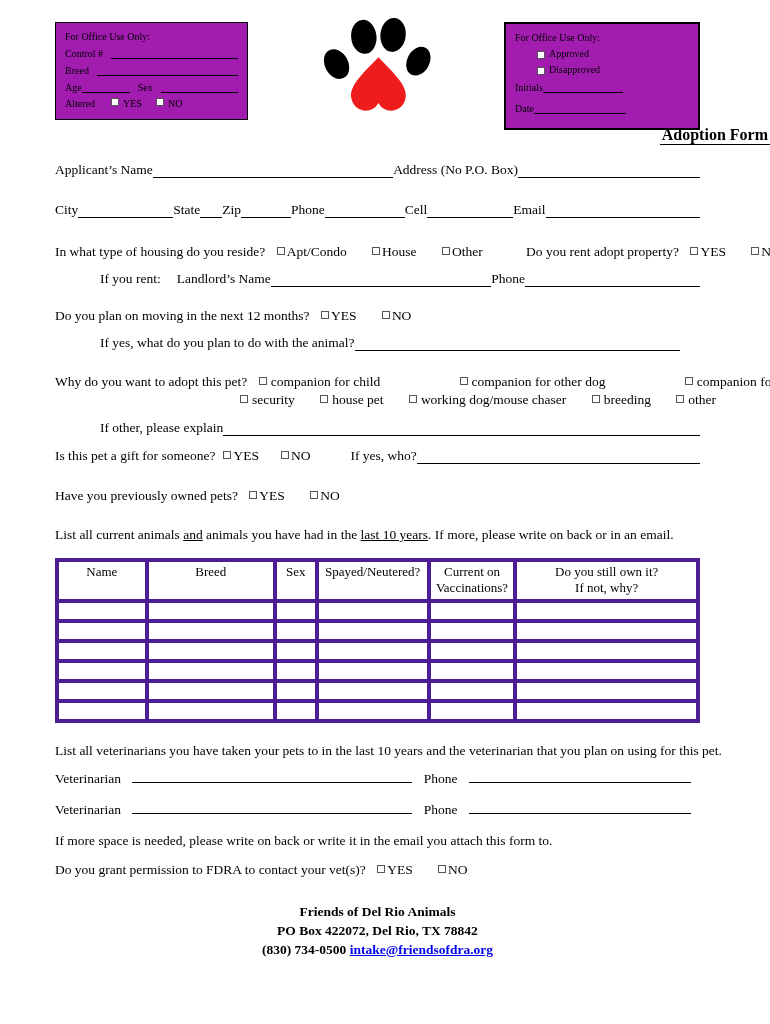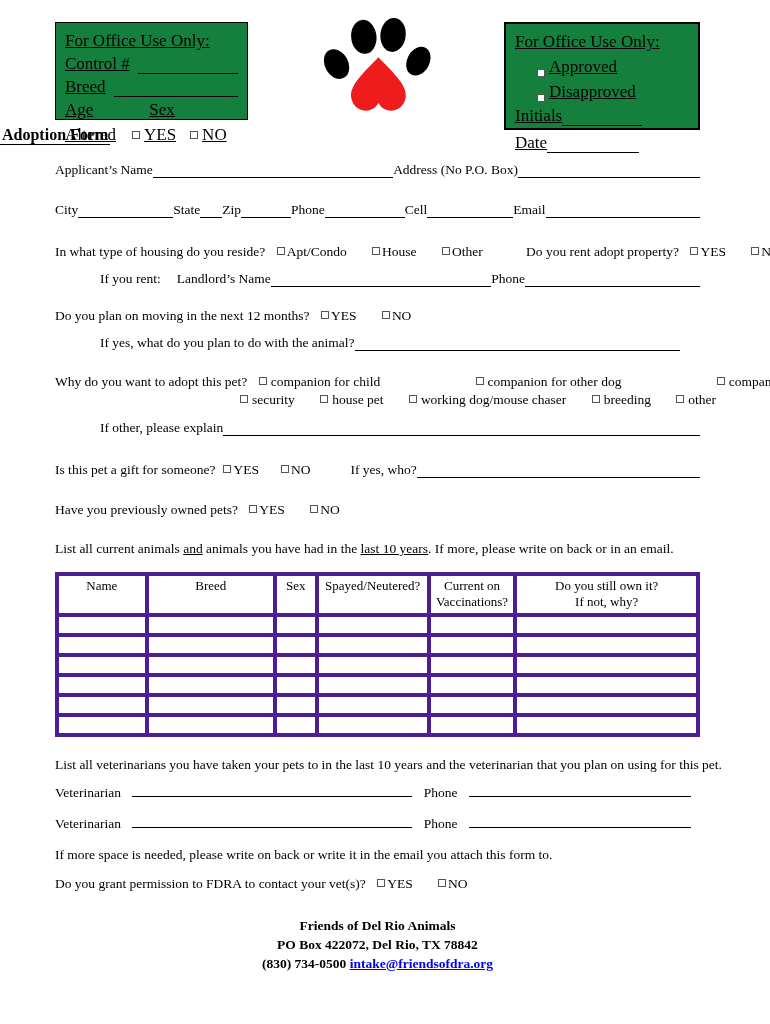--- a/index.html
+++ b/index.html
@@ -4,56 +4,56 @@
 <style>
   * { margin:0; padding:0; box-sizing:border-box; }
   html,body { background:#fff; }
   .page {
     position:relative; width:770px; height:1024px; background:#ffffff;
     font-family:"Liberation Serif","DejaVu Serif",serif; font-size:13.5px; color:#000;
     overflow:hidden;
   }
   
   .header { position:relative; height:150px; }
-  .office-box { position:absolute; background:#15803d; font-size:17px;text-decoration:underline; }
+  .office-box { position:absolute; background:#a21caf; font-size:10px; }
   .office-left { left:55px; top:22px; width:193px; height:98px; border:1px solid #000; padding:5px 9px; }
   .office-right { left:504px; top:22px; width:196px; height:108px; border:2px solid #000; padding:5px 9px; }
   .ob-row { display:flex; align-items:flex-end; margin-top:3px; white-space:nowrap; }
   .ob-row.ind { padding-left:22px; margin-top:5px; }
   .paw-wrap { position:absolute; left:320px; top:12px; width:112px; height:112px; }
-  .form-title-wrap { position:absolute; top:126px; left:0; width:100%; text-align:left; }
+  .form-title-wrap { position:absolute; top:126px; left:0; width:100%; text-align:right; }
   .form-title { font-size:16px; font-weight:bold; border-bottom:1.5px solid #000; padding:0 2px 1px 2px; }
   
   .bodywrap { padding:0 70px 0 55px; }
   .row { white-space:nowrap; }
   .frow { display:flex; align-items:flex-end; white-space:nowrap; }
   .bl { display:inline-block; height:14px; border-bottom:1px solid #000; }
   .frow .bl { height:13px; }
   .grow { flex:1 1 auto; }
   .cb {
     display:inline-block; width:8px; height:8px; border:1px solid #555;
     vertical-align:1px; margin-right:4px; background:#fff;
   }
   .cb.tight { margin-right:2px; }
   .u { text-decoration:underline; }
   .ind45 { padding-left:45px; }
   .ind185 { padding-left:185px; }
   .ml8 { margin-left:8px; } .ml14 { margin-left:14px; } .ml16 { margin-left:16px; }
-  .ml22 { margin-left:22px; } .ml28 { margin-left:44px;padding-left:48px; } .ml40 { margin-left:40px; }
+  .ml22 { margin-left:22px; } .ml28 { margin-left:28px;padding-left:48px; } .ml40 { margin-left:40px; }
   
   .r-applicant { margin-top:12px; }
   .r-city { margin-top:24px; }
   .r-housing { margin-top:26px; }
   .r-landlord { margin-top:11px; }
   .r-moving { margin-top:21px; }
   .r-ifyes { margin-top:11px; }
   .r-why1 { margin-top:23px; }
   .r-why2 { margin-top:2px; }
   .r-ifother { margin-top:12px; }
-  .r-gift { margin-top:26px; }
+  .r-gift { margin-top:12px; }
   .r-prev { margin-top:24px; }
   .r-list { margin-top:23px; }
   .r-vetintro { margin-top:20px; }
   .r-vet { margin-top:10px; }
   .r-vet2 { margin-top:13px; }
   .r-morespace { margin-top:15px; }
   .r-permission { margin-top:13px; }
   
   .pets-table { width:100%; border-collapse:collapse; margin-top:15px; table-layout:fixed; }
   .pets-table th, .pets-table td { border:4px solid #4c1d95; font-weight:normal; }

